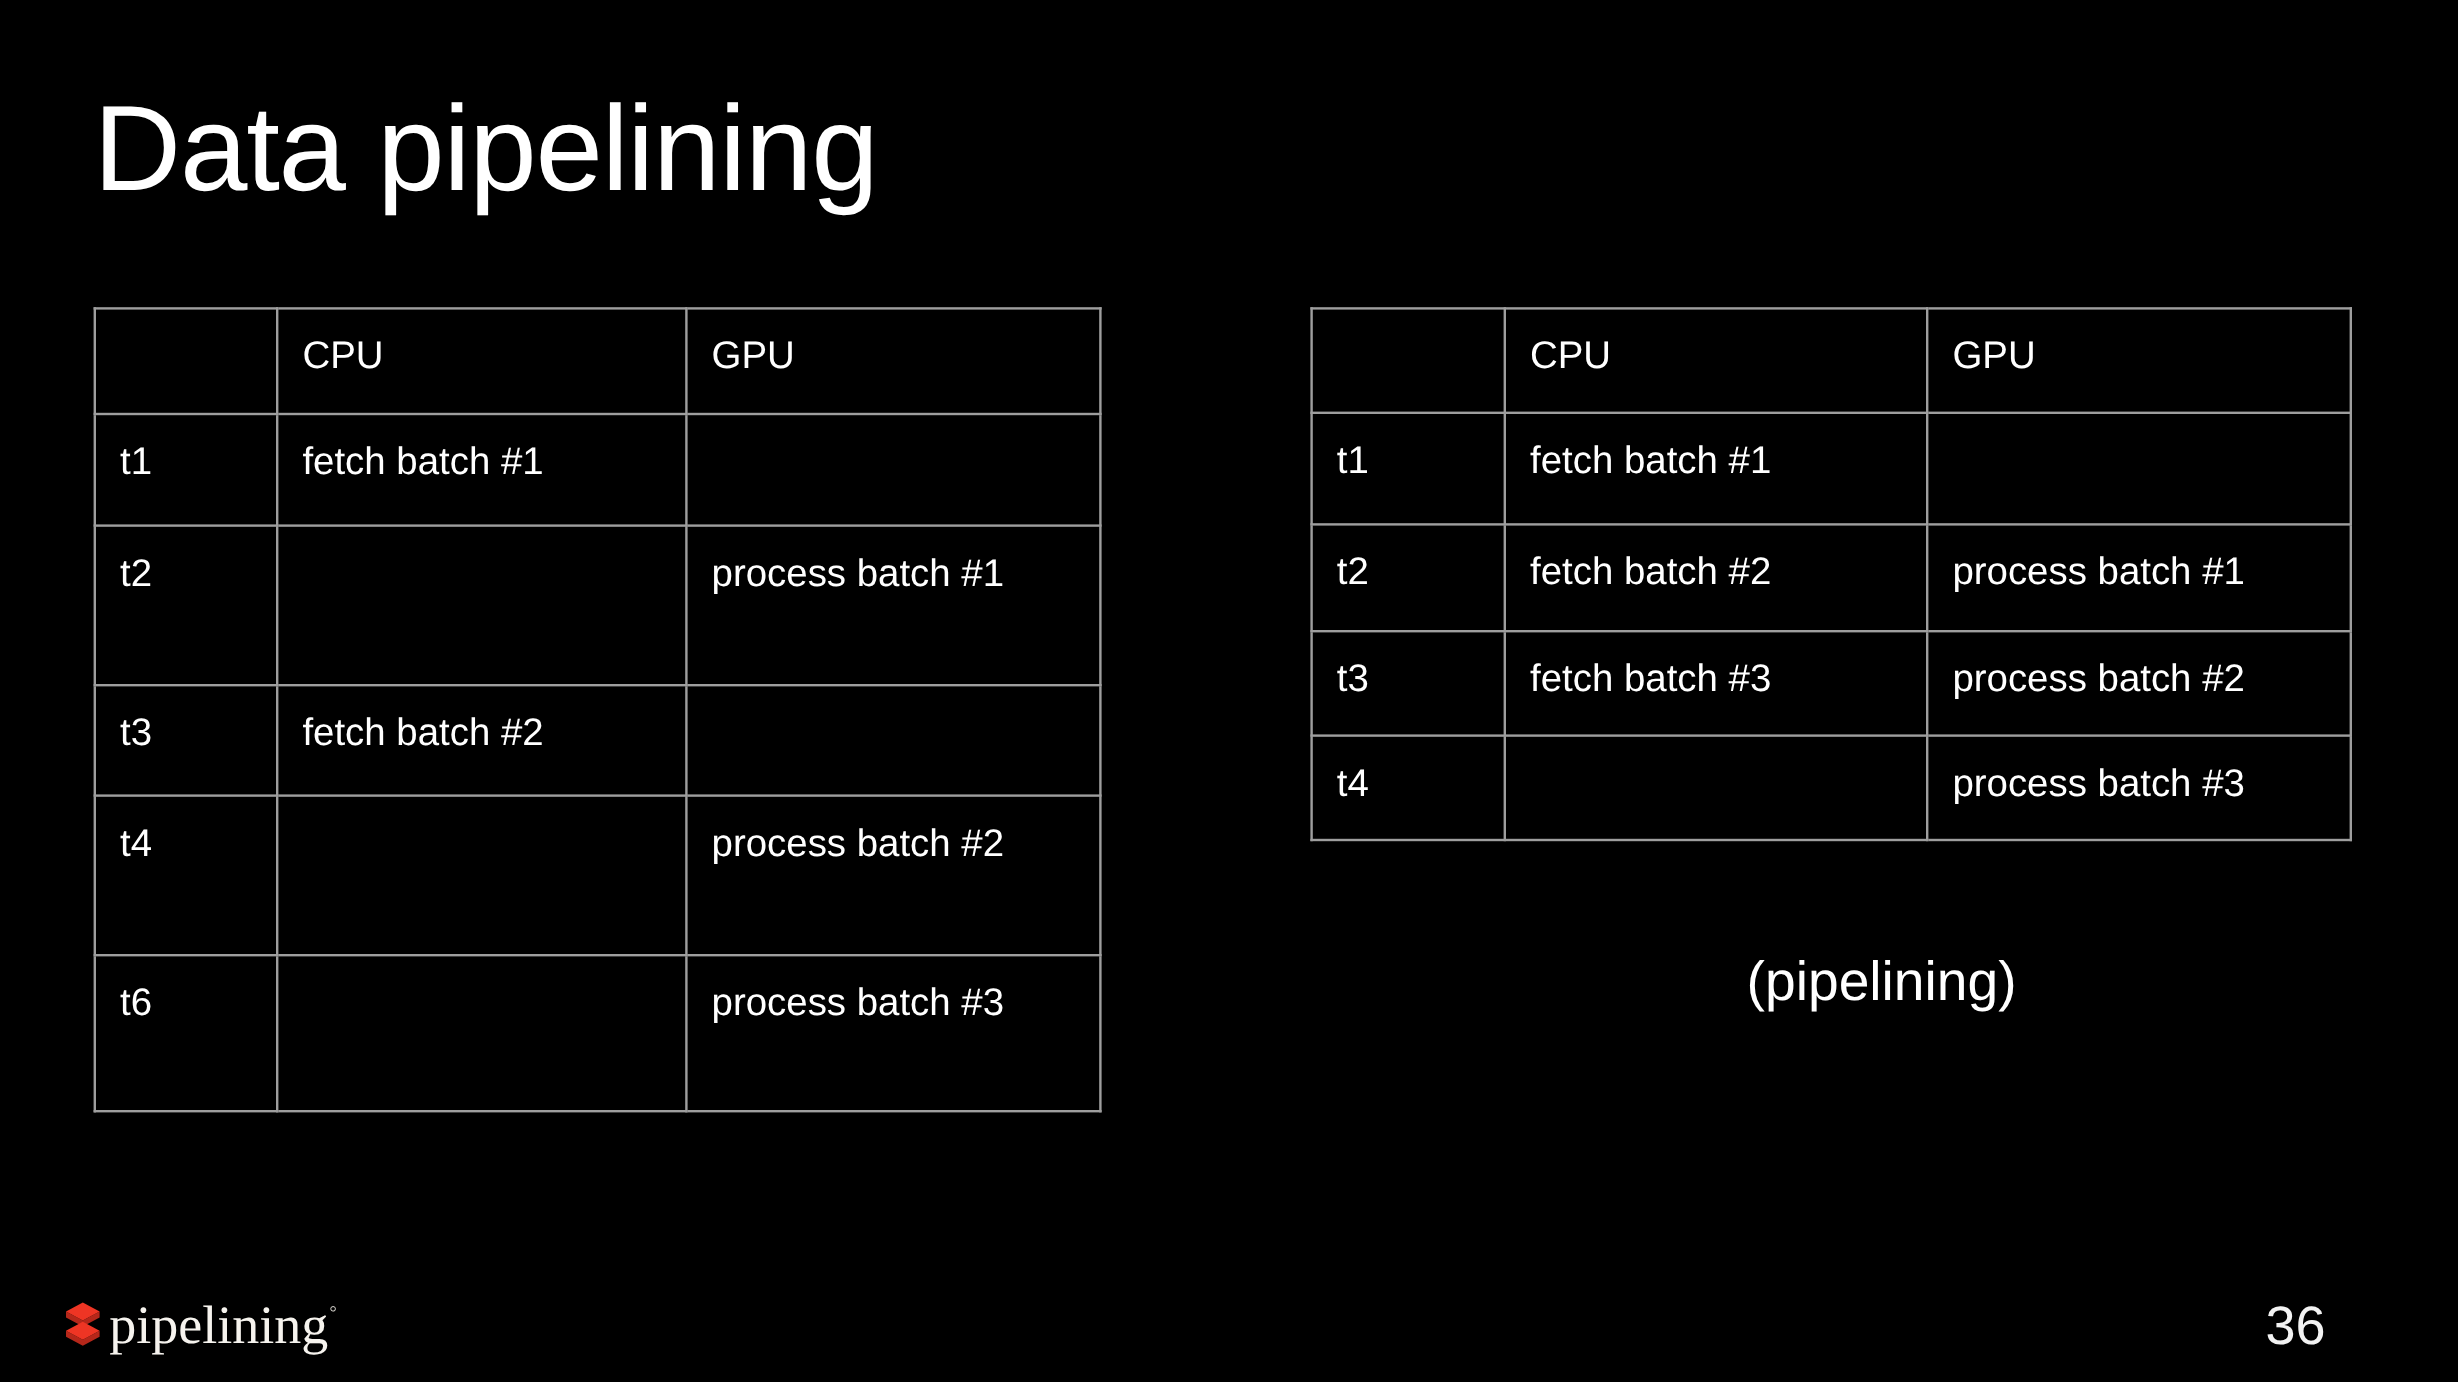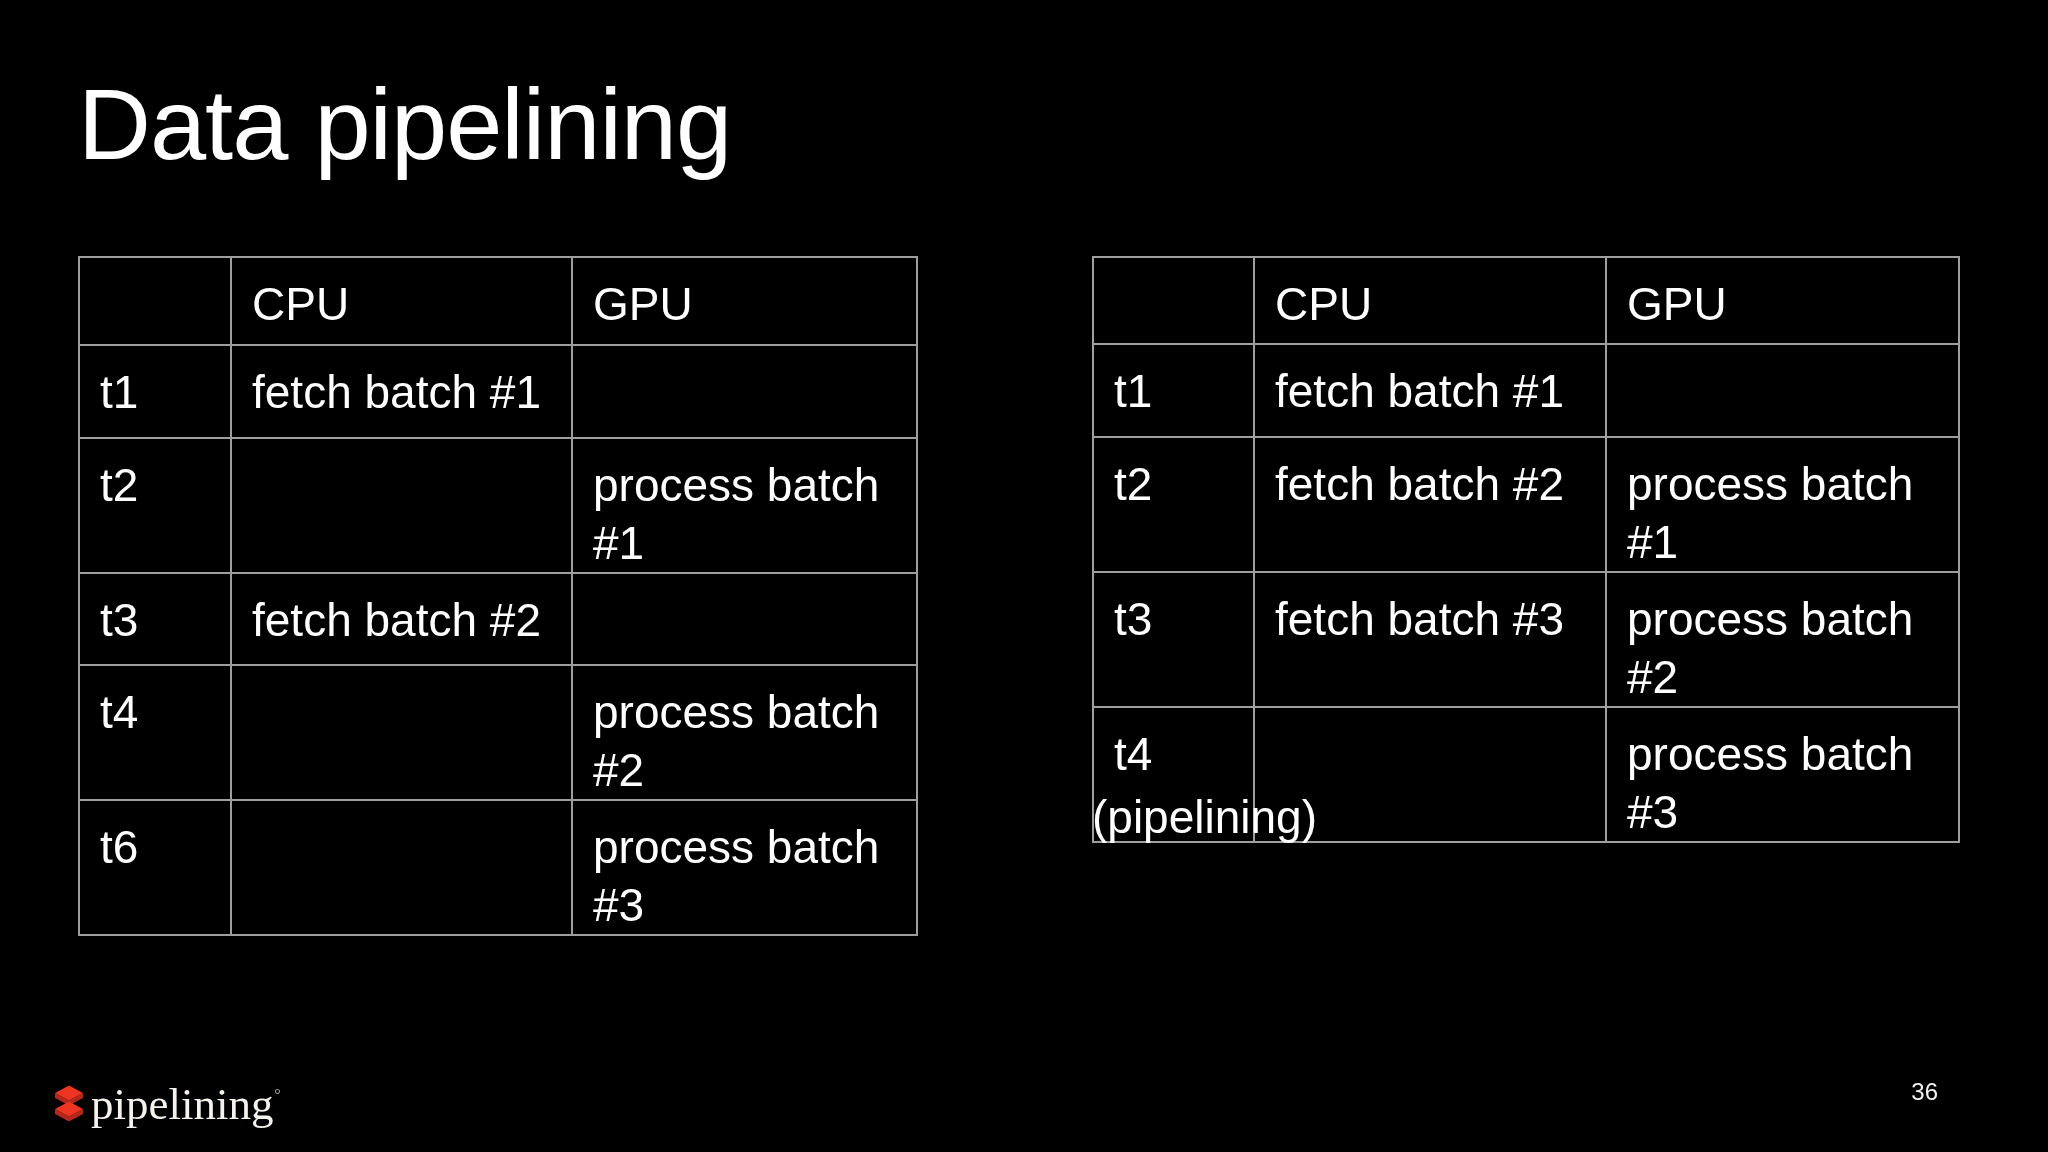--- a/index.html
+++ b/index.html
@@ -30,21 +30,21 @@
   }
   table.sched {
     position: absolute;
     border-collapse: collapse;
     table-layout: fixed;
   }
   table.sched td, table.sched th {
     border: 2px solid #9e9e9e;
     color: #ffffff;
     font-family: "Liberation Sans", sans-serif;
-    font-size: 46px;
+    font-size: 32px;
     font-weight: 400;
     line-height: 1.25;
     text-align: left;
     vertical-align: top;
     padding: 18px 8px 0 20px;
     overflow: hidden;
   }
   #table-sequential { left: 78px;  top: 256px; width: 838px; }
   #table-pipelined  { left: 1092px; top: 256px; width: 866px; }
   tr.rh87  { height: 87px; }
@@ -52,21 +52,21 @@
   tr.rh89  { height: 89px; }
   tr.rh92  { height: 92px; }
   tr.rh93  { height: 93px; }
   tr.rh130 { height: 130px; }
   tr.rh133 { height: 133px; }
   .caption {
     position: absolute;
     left: 1092px;
     top: 790px;
     width: 952px;
-    text-align: left;
+    text-align: center;
     font-size: 46px;
     line-height: 1.2;
     color: #ffffff;
   }
   .footer-logo {
     position: absolute;
     left: 52px;
     top: 1082px;
     display: flex;
     align-items: flex-start;
@@ -88,21 +88,21 @@
     font-family: "Liberation Serif", serif;
     font-size: 15px;
     color: #cfccc6;
     margin-left: 1px;
     margin-top: 4px;
   }
   .page-number {
     position: absolute;
     right: 60px;
     top: 1078px;
-    font-size: 24px;
+    font-size: 45px;
     line-height: 1.2;
     color: #f2f2f2;
   }
 </style>
 </head>
 <body>
 
 <div class="slide">
 
   <h1 class="slide-title">Data pipelining</h1>

